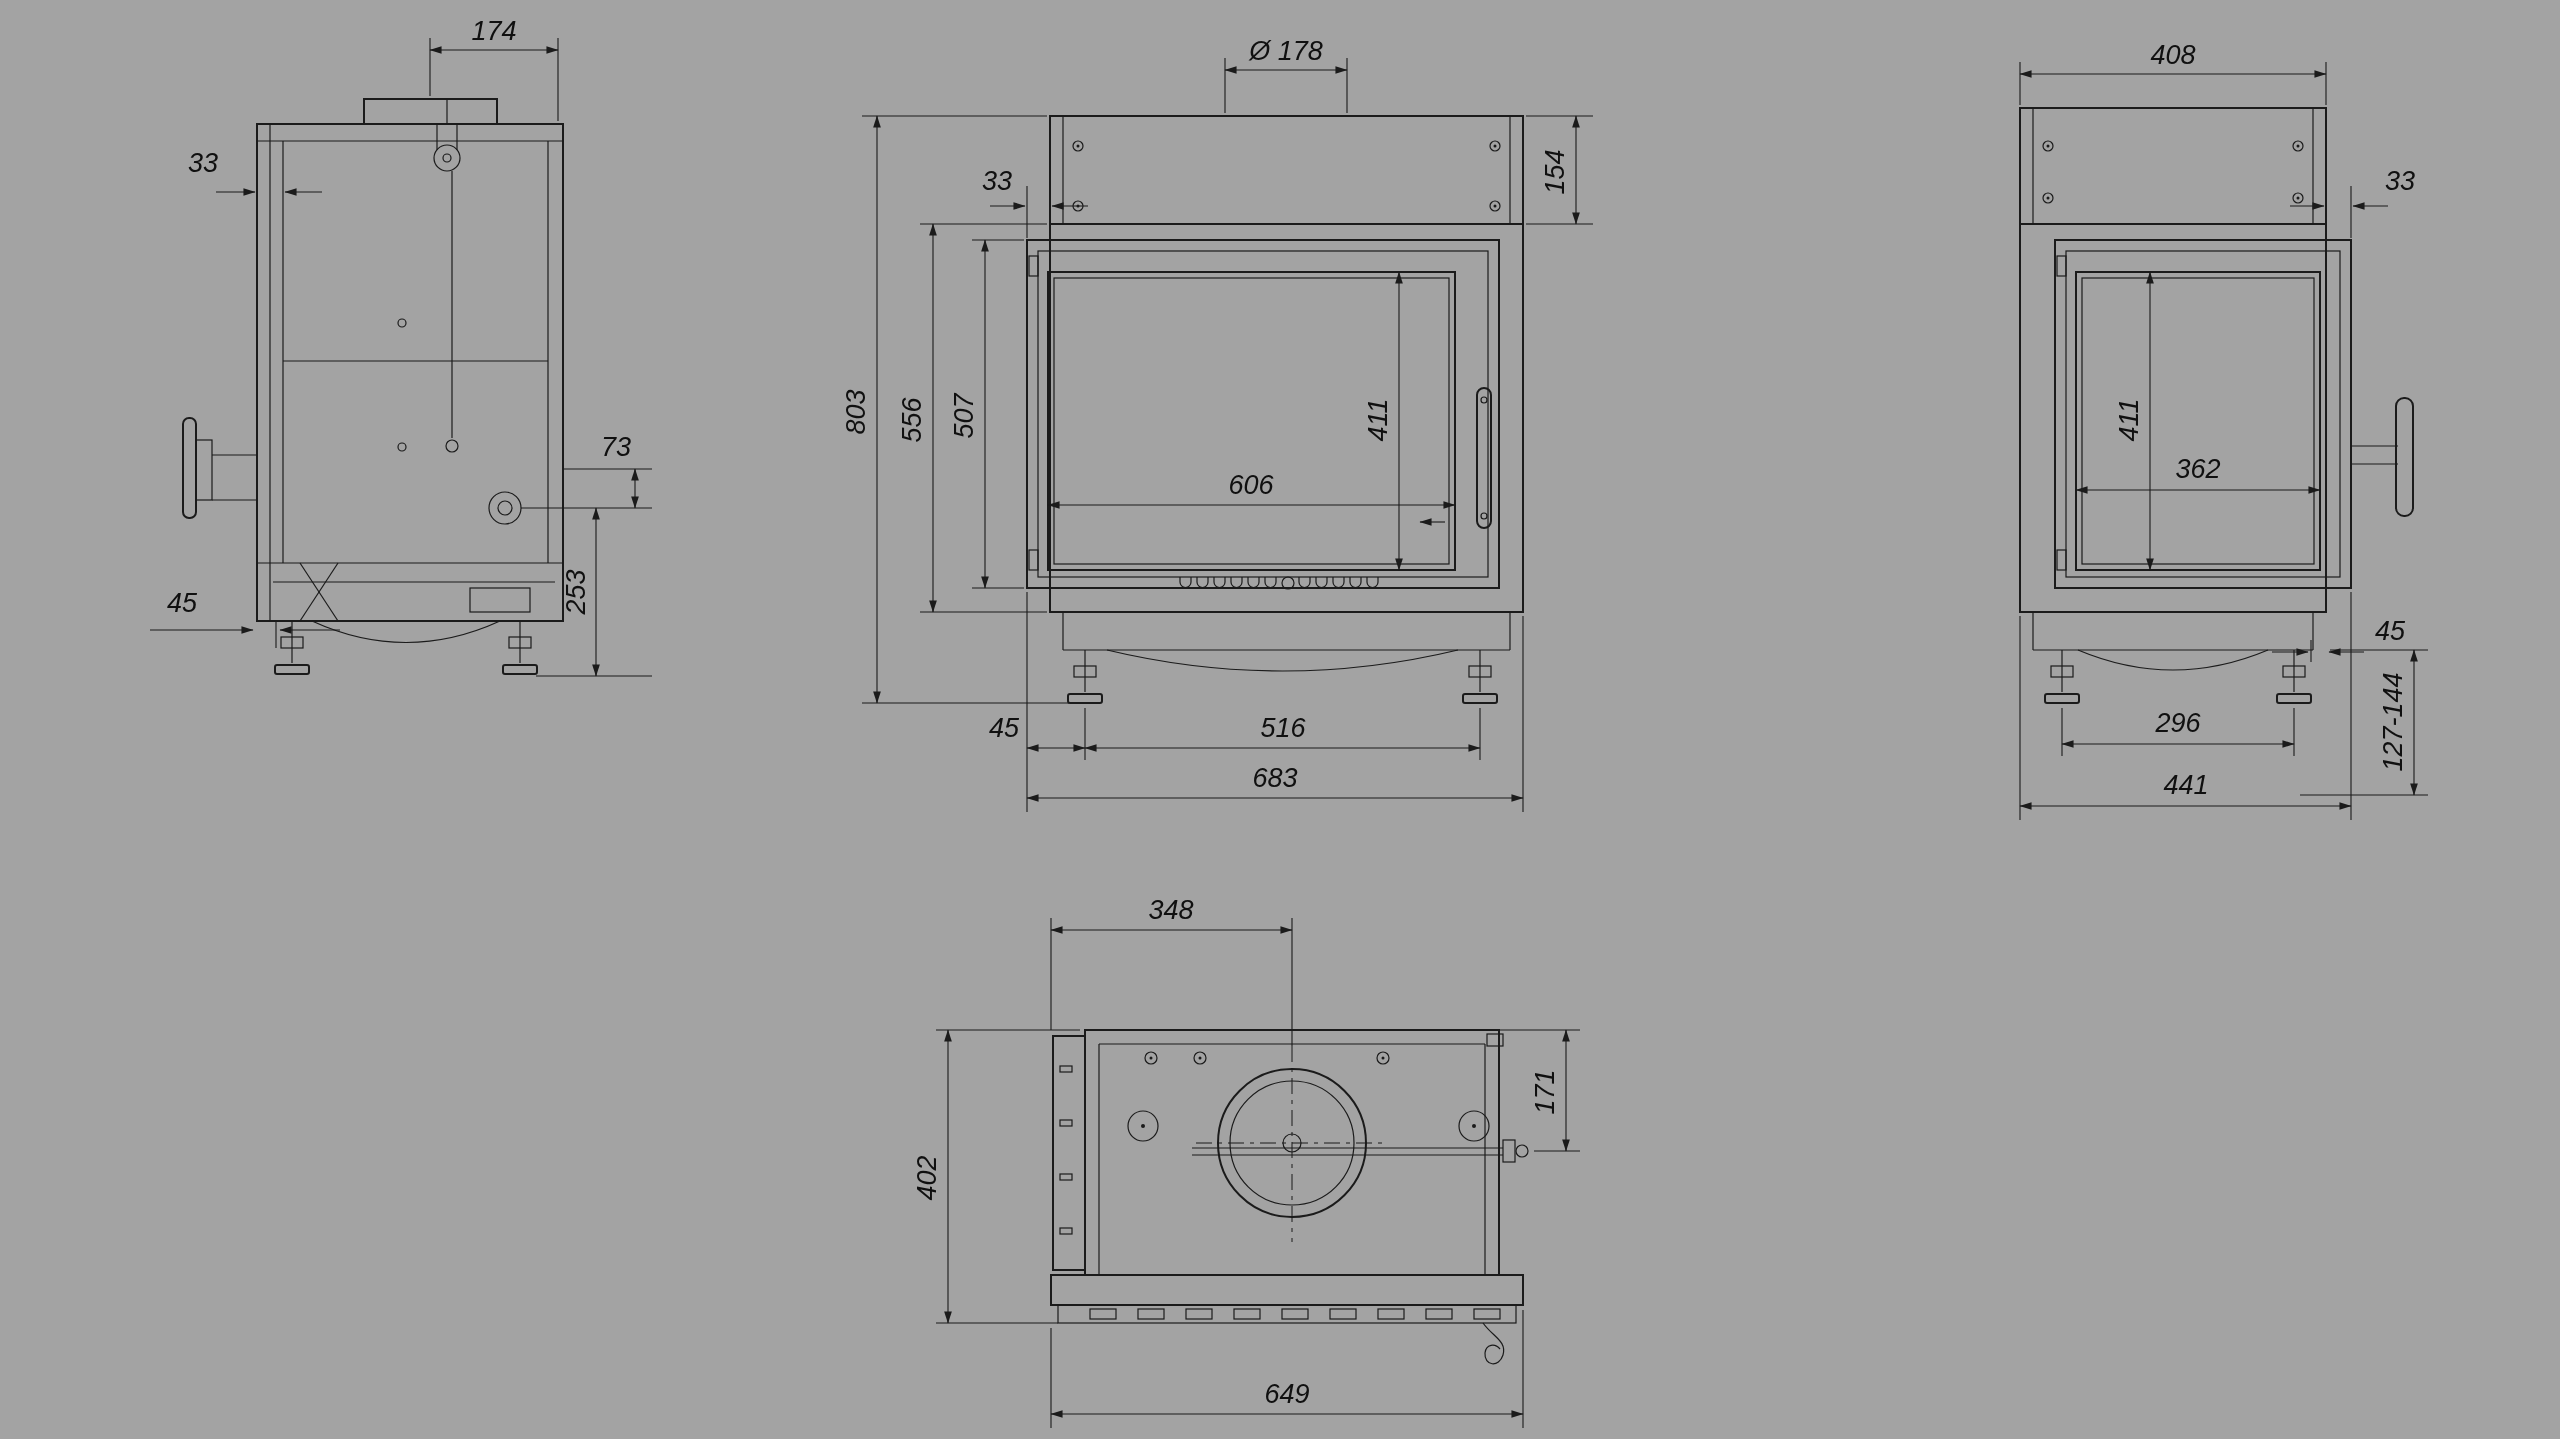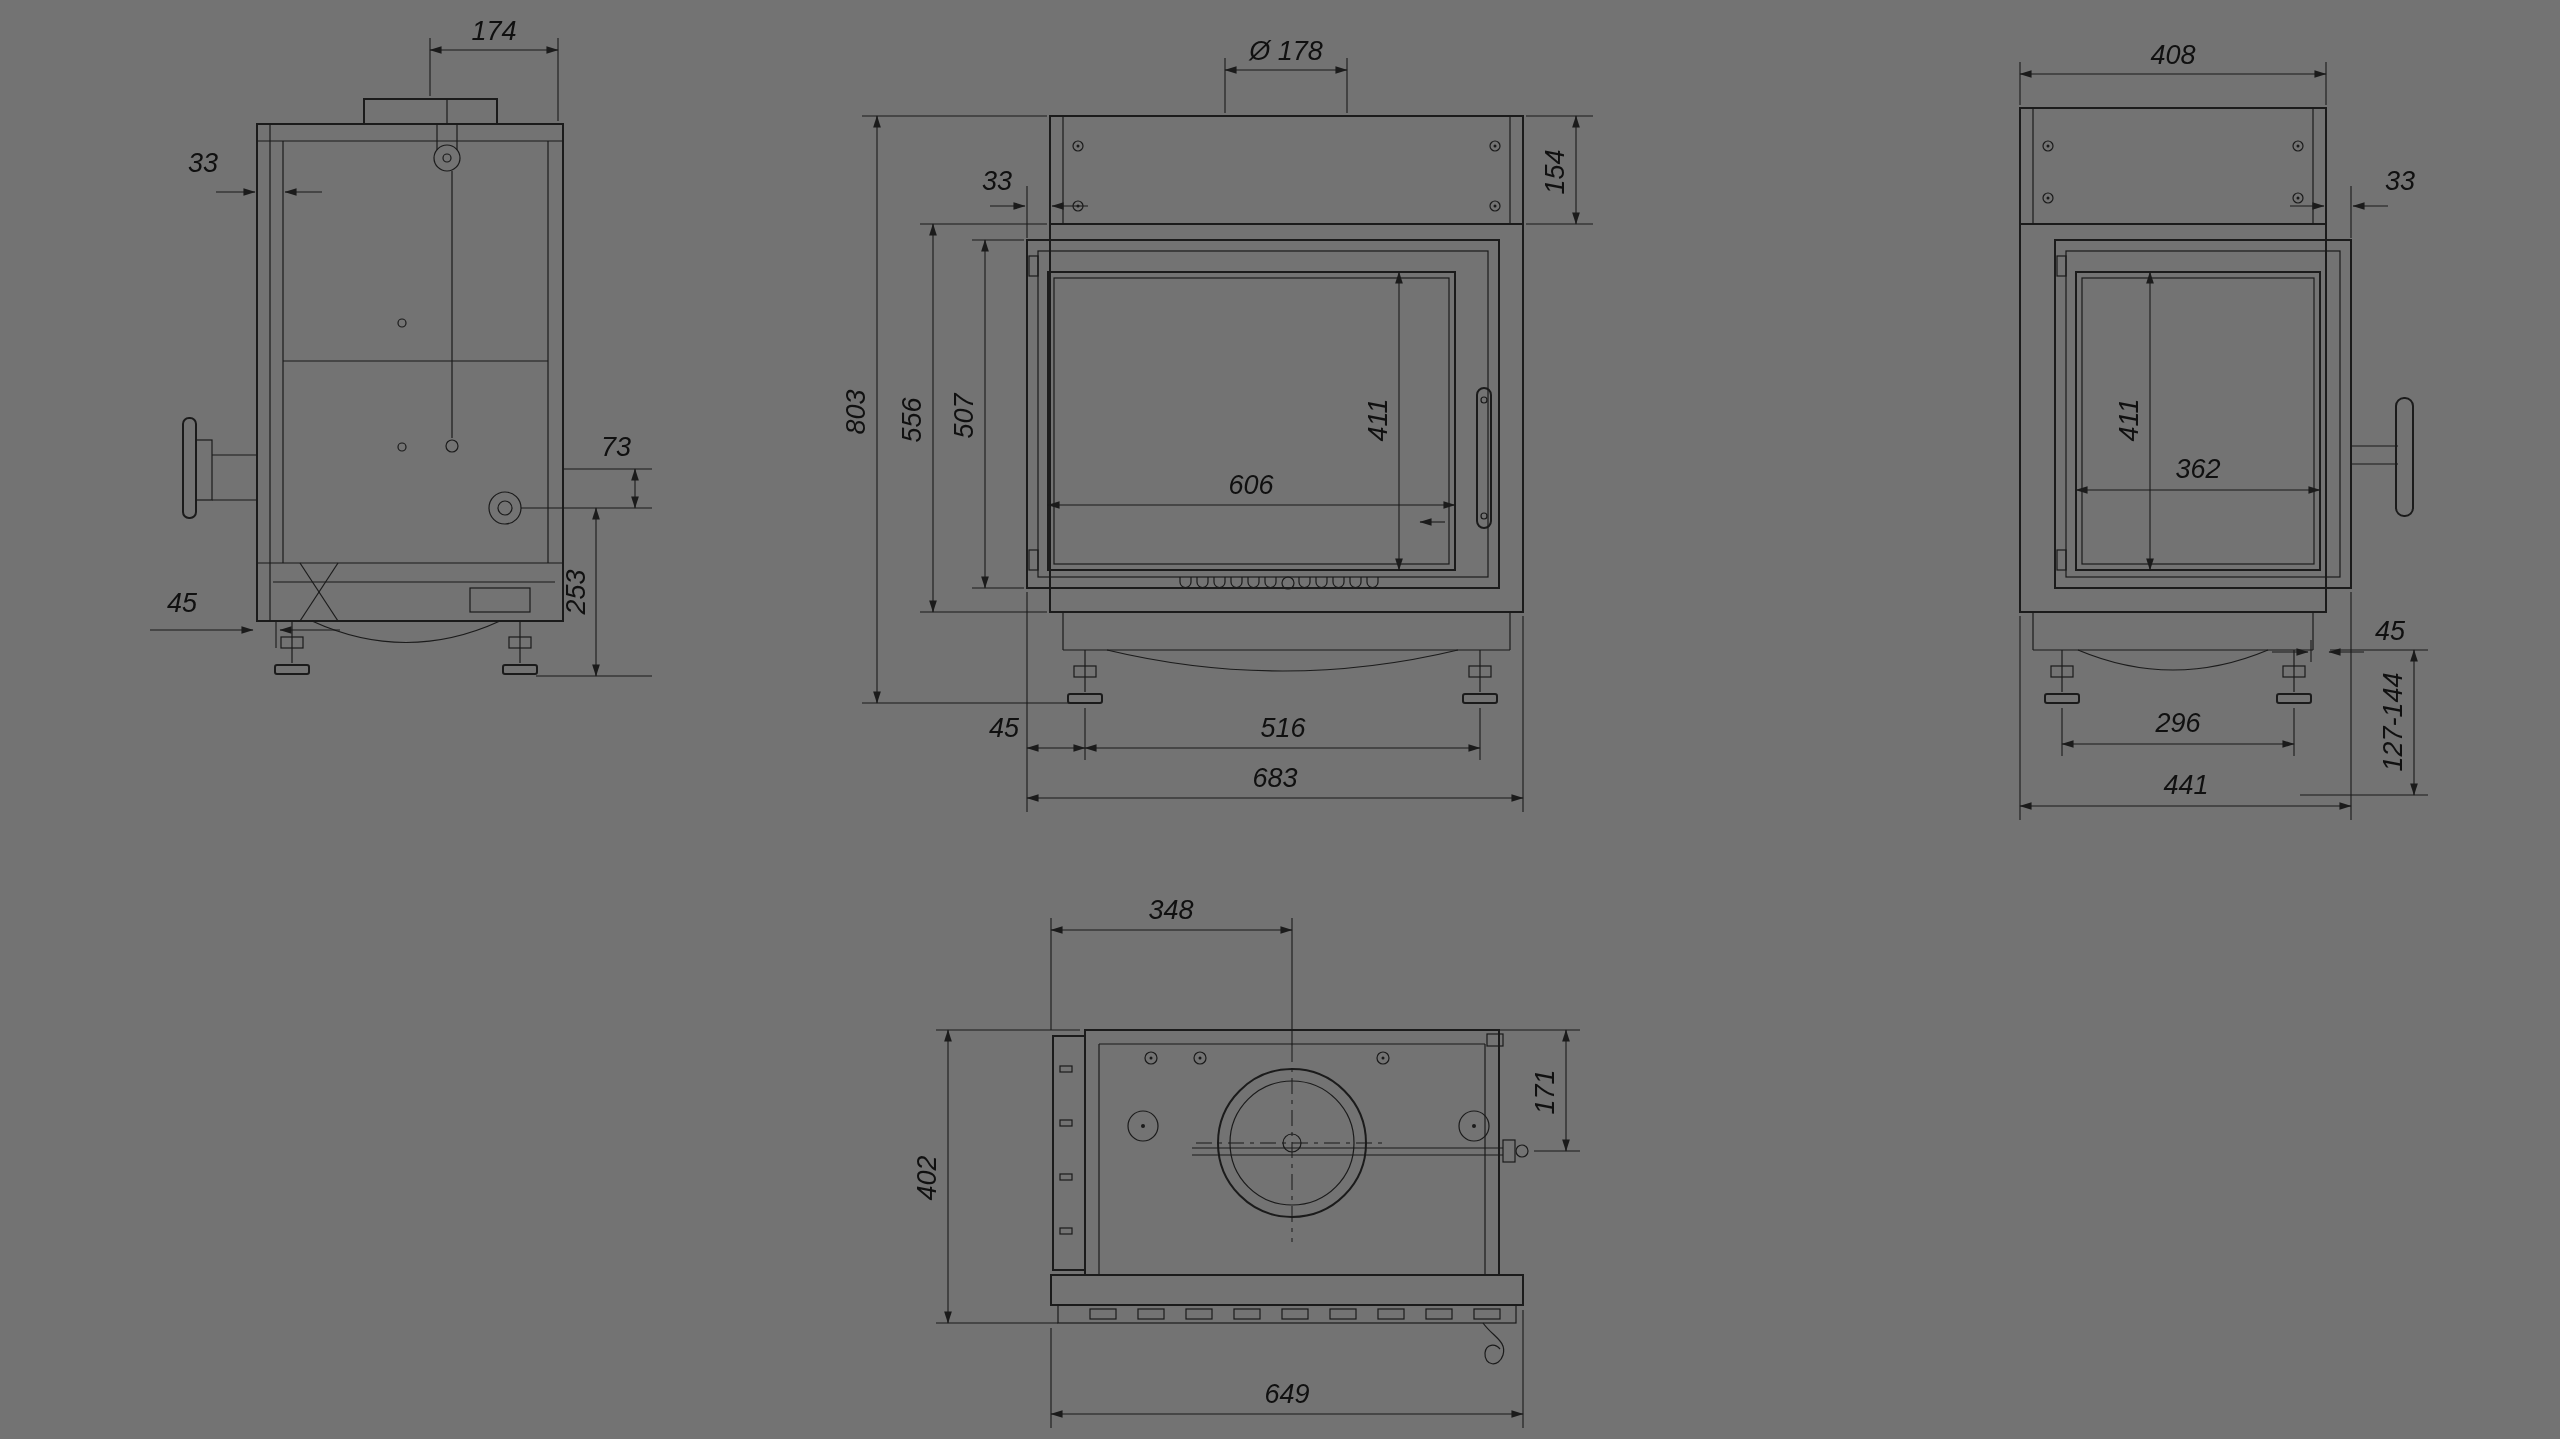--- a/index.html
+++ b/index.html
@@ -1,17 +1,17 @@
 <!DOCTYPE html>
 <html><head>
 <meta charset="utf-8">
 <title>drawing</title>
 <style>
   html,body{margin:0;padding:0;background:#ffffff;}
-  #canvas{position:relative;width:2560px;height:1439px;background:#737373;overflow:hidden;}
+  #canvas{position:relative;width:2560px;height:1439px;background:#a3a3a3;overflow:hidden;}
   svg{position:absolute;left:0;top:0;}
   .ol{stroke:#1b1b1b;stroke-width:2;fill:none;}
   .th{stroke:#1b1b1b;stroke-width:1.2;fill:none;}
   .dl{stroke:#1b1b1b;stroke-width:1.1;fill:none;}
   .cl{stroke:#1b1b1b;stroke-width:1;fill:none;stroke-dasharray:16 6 4 6;}
   .dot{fill:#1b1b1b;stroke:none;}
   text.dim{font:italic 27px "Liberation Sans",sans-serif;fill:#101010;text-anchor:middle;}
 </style>
 </head>
 <body>

